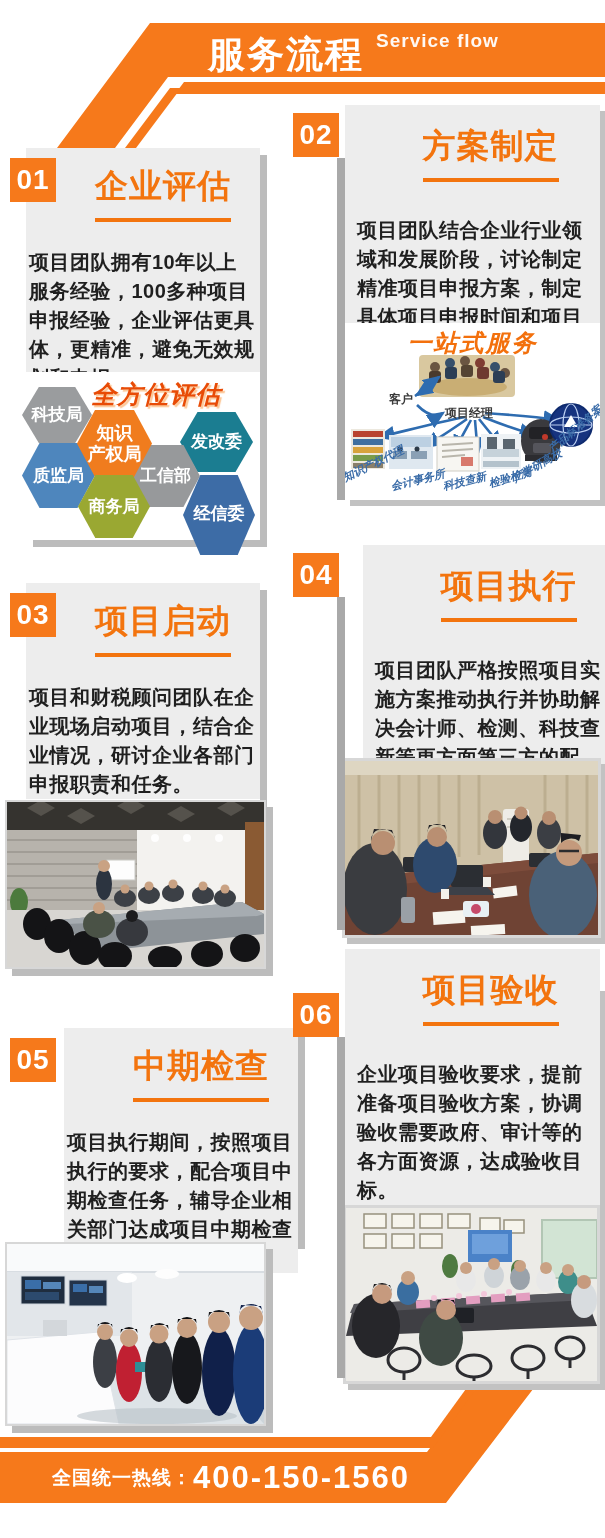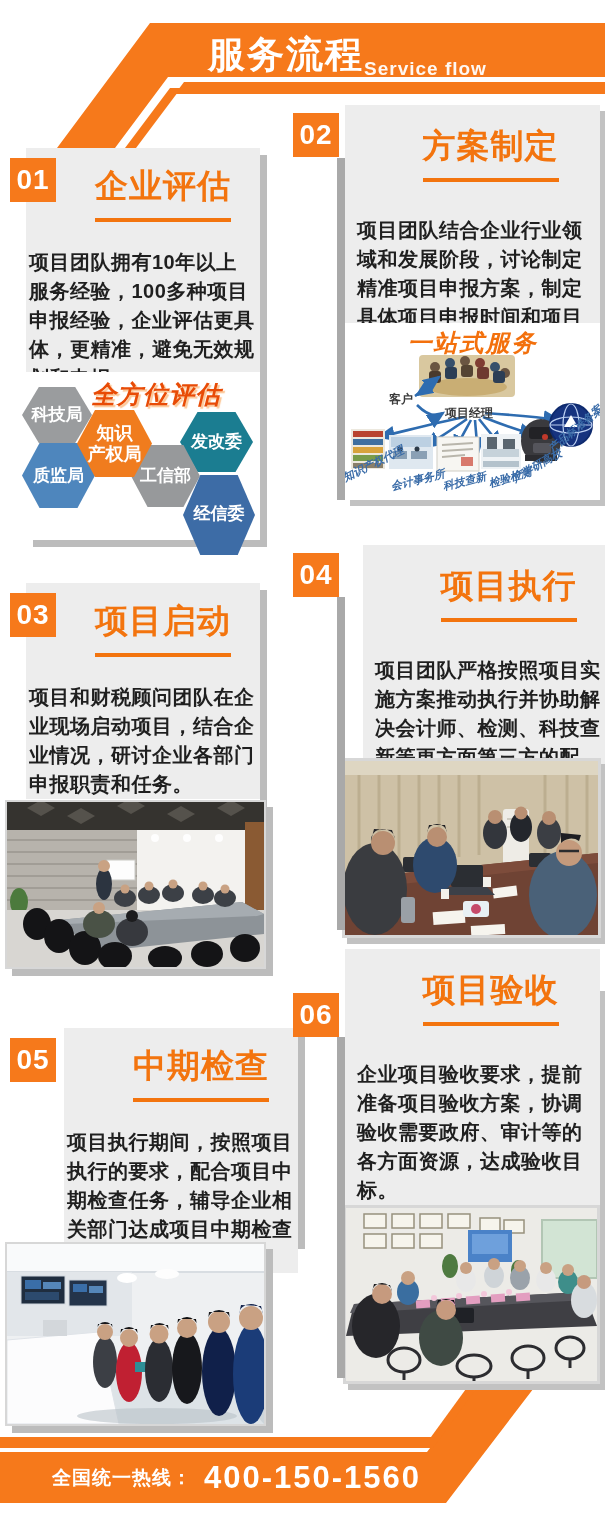--- a/index.html
+++ b/index.html
@@ -5,26 +5,26 @@
   html,body{margin:0;padding:0;background:#fff;}
   .page{position:relative;width:605px;height:1538px;background:#fff;overflow:hidden;
         font-family:"Liberation Sans","DejaVu Sans",sans-serif;}
   .shape{position:absolute;inset:0;background:#f6791b;pointer-events:none;}
   .hdr-shape{clip-path:polygon(150px 23px,605px 23px,605px 77px,168px 77px,115px 148px,57px 148px);}
   .hdr-stripe{clip-path:polygon(184px 82px,605px 82px,605px 94px,175px 94px);}
   .hdr-echo{clip-path:polygon(170px 88px,181px 88px,136px 148px,125px 148px);}
   .ftr-shape{clip-path:polygon(0px 1452px,427px 1452px,482px 1380px,540px 1380px,446px 1503px,0px 1503px);}
   .ftr-stripe{clip-path:polygon(0px 1437px,441px 1437px,433px 1448px,0px 1448px);}
   .ftr-echo{clip-path:polygon(471px 1382px,481px 1382px,441px 1437px,431px 1437px);}
-  .hdr-text{position:absolute;left:208px;top:30px;display:flex;align-items:flex-end;color:#fff;z-index:2;}
+  .hdr-text{position:absolute;left:208px;top:30px;display:flex;align-items:flex-start;gap:12px;color:#fff;z-index:2;}
   .hdr-title{font-size:37px;font-weight:bold;letter-spacing:2px;}
   .hdr-sub{font-size:19px;font-weight:bold;letter-spacing:1px;opacity:.95;}
   .ftr-text{position:absolute;left:52px;top:1458px;height:40px;display:flex;align-items:center;color:#fff;z-index:3;}
   .ftr-label{font-size:19px;font-weight:bold;letter-spacing:1px;}
-  .ftr-number{font-size:31px;font-weight:bold;letter-spacing:2px;margin-left:12px;}
+  .ftr-number{font-size:31px;font-weight:bold;letter-spacing:2px;margin-left:1px;}
   .badge{position:absolute;width:46px;height:44px;background:#f6791b;color:#fff;z-index:5;
          display:flex;align-items:center;justify-content:center;font-size:28px;font-weight:bold;letter-spacing:1px;}
   .b01{left:10px;top:158px;}.b02{left:293px;top:113px;}.b03{left:10px;top:593px;}
   .b04{left:293px;top:553px;}.b05{left:10px;top:1038px;}.b06{left:293px;top:993px;}
   .strip{position:absolute;width:8px;background:#a9a9a9;z-index:4;}
   .s02{left:337px;top:158px;height:342px;}.s04{left:337px;top:597px;height:333px;}.s06{left:337px;top:1037px;height:341px;}
   .block{position:absolute;display:flex;flex-direction:column;z-index:2;box-shadow:7px 7px 0 #bcbcbc;}
   .blk01{left:26px;top:148px;width:234px;height:392px;}
   .blk02{left:345px;top:105px;width:255px;height:395px;box-shadow:5px 6px 0 #c2c2c2;}
   .blk03{left:26px;top:583px;width:234px;height:217px;}
@@ -100,20 +100,21 @@
     </div>
     <div class="eval">
       <div class="eval-title">全方位评估</div>
       <div class="hex" style="left: -4px; top: 15px; width: 70px; height: 56px; background: rgb(154, 156, 158);"><span>科技局</span></div>
       <div class="hex" style="left: 154px; top: 40px; width: 73px; height: 60px; background: rgb(27, 125, 145);"><span>发改委</span></div>
       <div class="hex" style="left: -4px; top: 71px; width: 73px; height: 65px; background: rgb(78, 134, 189);"><span>质监局</span></div>
       <div class="hex" style="left: 105px; top: 73px; width: 69px; height: 62px; background: rgb(151, 153, 155);"><span>工信部</span></div>
       <div class="hex" style="left: 157px; top: 103px; width: 72px; height: 80px; background: rgb(61, 108, 166); font-family: Liberation Mono, monospace;"><span>经信委</span></div>
       <div class="hex" style="left: 51px; top: 38px; width: 75px; height: 67px; font-size: 18px; background: rgb(240, 124, 30);"><span>知识
 产权局</span></div>
+      <div class="hex" style="left: 52px; top: 103px; width: 72px; height: 63px; background: rgb(154, 168, 50);"><span>商务局</span></div>
     </div>
   </div>
 
   <div class="block blk02 rcol">
     <div class="panel-text pt02">
       <div class="title-row"><span class="card-title">方案制定</span></div>
       <p class="body">项目团队结合企业行业领域和发展阶段，讨论制定精准项目申报方案，制定具体项目申报时间和项目申报流程。</p>
     </div>
     <div class="svc">
       <div class="svc-title">一站式服务</div>

